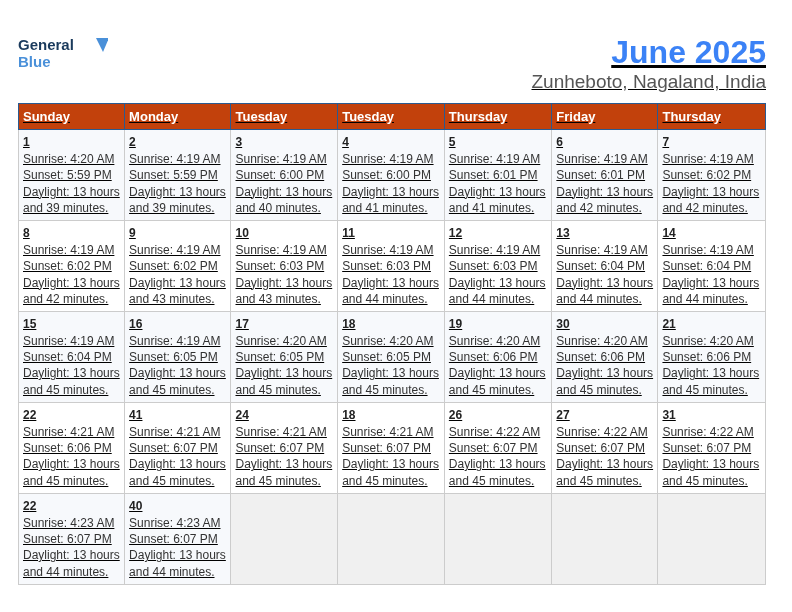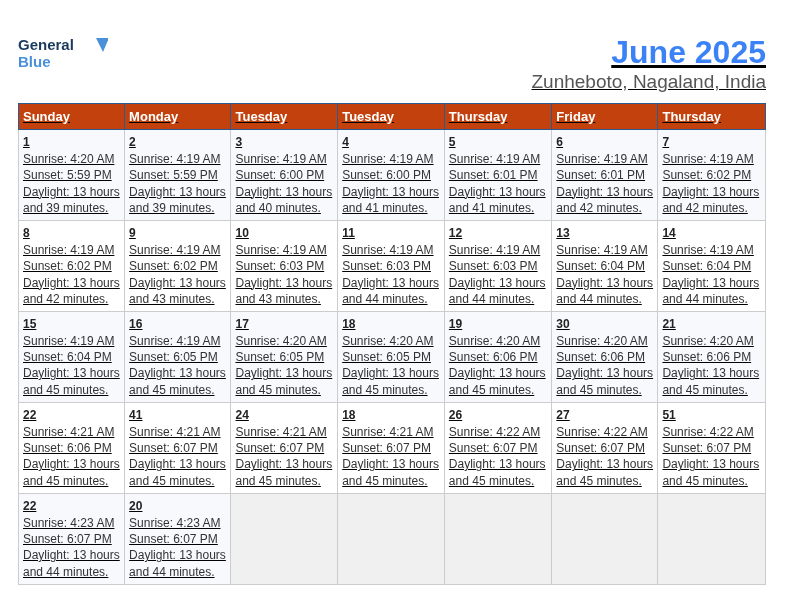--- a/index.html
+++ b/index.html
@@ -144,25 +144,25 @@
           <td><span class="day-num">30</span><span class="day-info">Sunrise: 4:20 AM<br>Sunset: 6:06 PM<br>Daylight: 13 hours<br>and 45 minutes.</span></td>
           <td><span class="day-num">21</span><span class="day-info">Sunrise: 4:20 AM<br>Sunset: 6:06 PM<br>Daylight: 13 hours<br>and 45 minutes.</span></td>
         </tr>
         <tr>
           <td><span class="day-num">22</span><span class="day-info">Sunrise: 4:21 AM<br>Sunset: 6:06 PM<br>Daylight: 13 hours<br>and 45 minutes.</span></td>
           <td><span class="day-num">41</span><span class="day-info">Sunrise: 4:21 AM<br>Sunset: 6:07 PM<br>Daylight: 13 hours<br>and 45 minutes.</span></td>
           <td><span class="day-num">24</span><span class="day-info">Sunrise: 4:21 AM<br>Sunset: 6:07 PM<br>Daylight: 13 hours<br>and 45 minutes.</span></td>
           <td><span class="day-num">18</span><span class="day-info">Sunrise: 4:21 AM<br>Sunset: 6:07 PM<br>Daylight: 13 hours<br>and 45 minutes.</span></td>
           <td><span class="day-num">26</span><span class="day-info">Sunrise: 4:22 AM<br>Sunset: 6:07 PM<br>Daylight: 13 hours<br>and 45 minutes.</span></td>
           <td><span class="day-num">27</span><span class="day-info">Sunrise: 4:22 AM<br>Sunset: 6:07 PM<br>Daylight: 13 hours<br>and 45 minutes.</span></td>
-          <td><span class="day-num">51</span><span class="day-info">Sunrise: 4:22 AM<br>Sunset: 6:07 PM<br>Daylight: 13 hours<br>and 45 minutes.</span></td>
+          <td><span class="day-num">31</span><span class="day-info">Sunrise: 4:22 AM<br>Sunset: 6:07 PM<br>Daylight: 13 hours<br>and 45 minutes.</span></td>
         </tr>
         <tr>
           <td><span class="day-num">22</span><span class="day-info">Sunrise: 4:23 AM<br>Sunset: 6:07 PM<br>Daylight: 13 hours<br>and 44 minutes.</span></td>
-          <td><span class="day-num">20</span><span class="day-info">Sunrise: 4:23 AM<br>Sunset: 6:07 PM<br>Daylight: 13 hours<br>and 44 minutes.</span></td>
+          <td><span class="day-num">40</span><span class="day-info">Sunrise: 4:23 AM<br>Sunset: 6:07 PM<br>Daylight: 13 hours<br>and 44 minutes.</span></td>
           <td class="empty"></td>
           <td class="empty"></td>
           <td class="empty"></td>
           <td class="empty"></td>
           <td class="empty"></td>
         </tr>
       </tbody>
   </table>
 </div>
 

